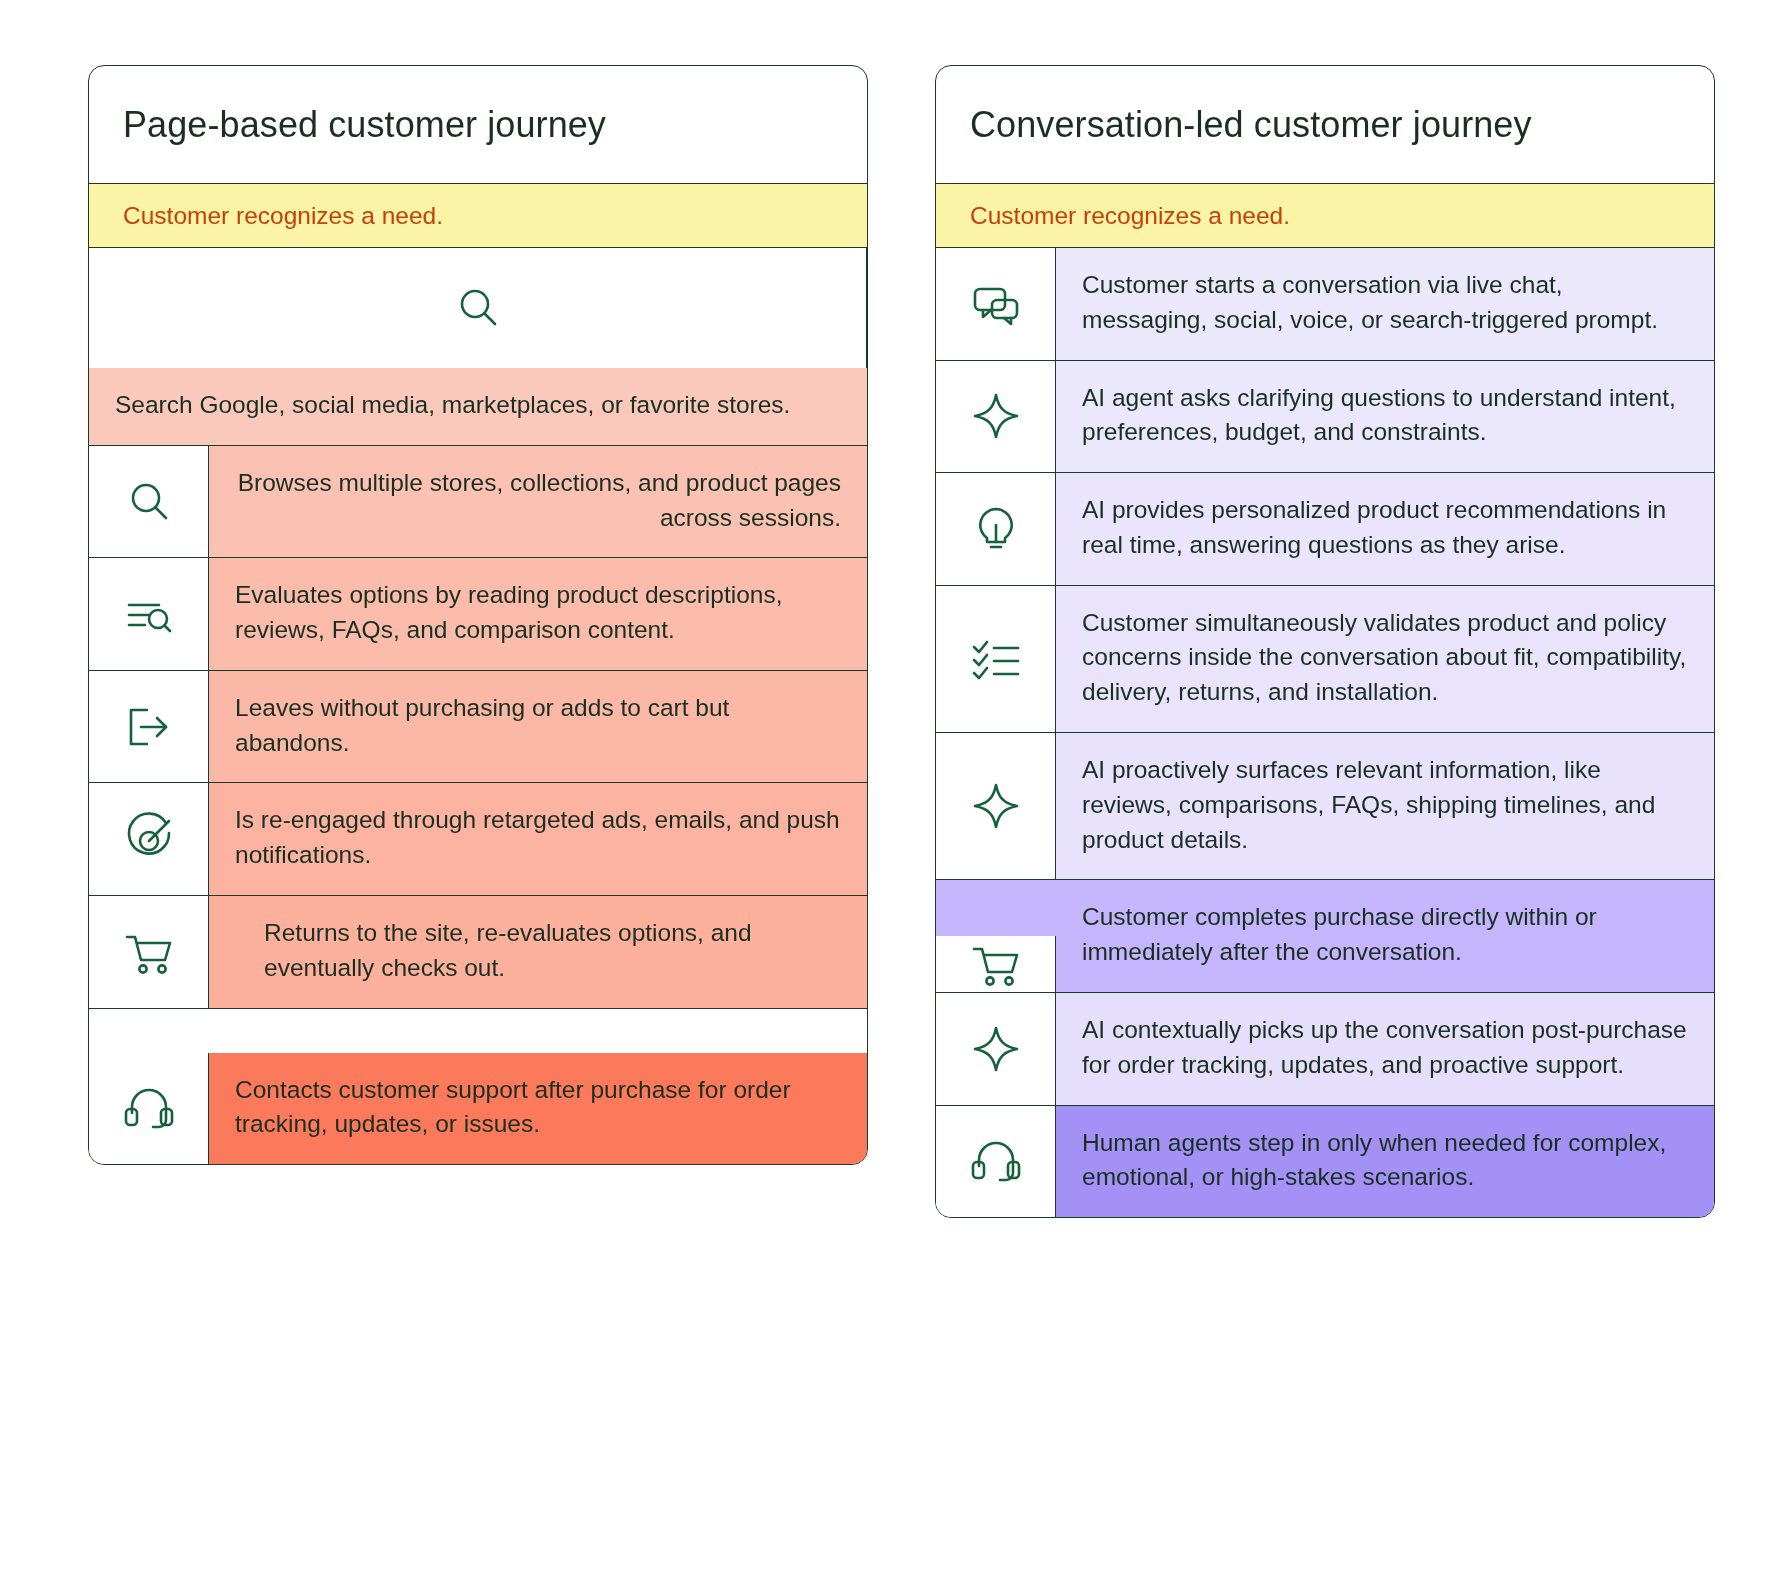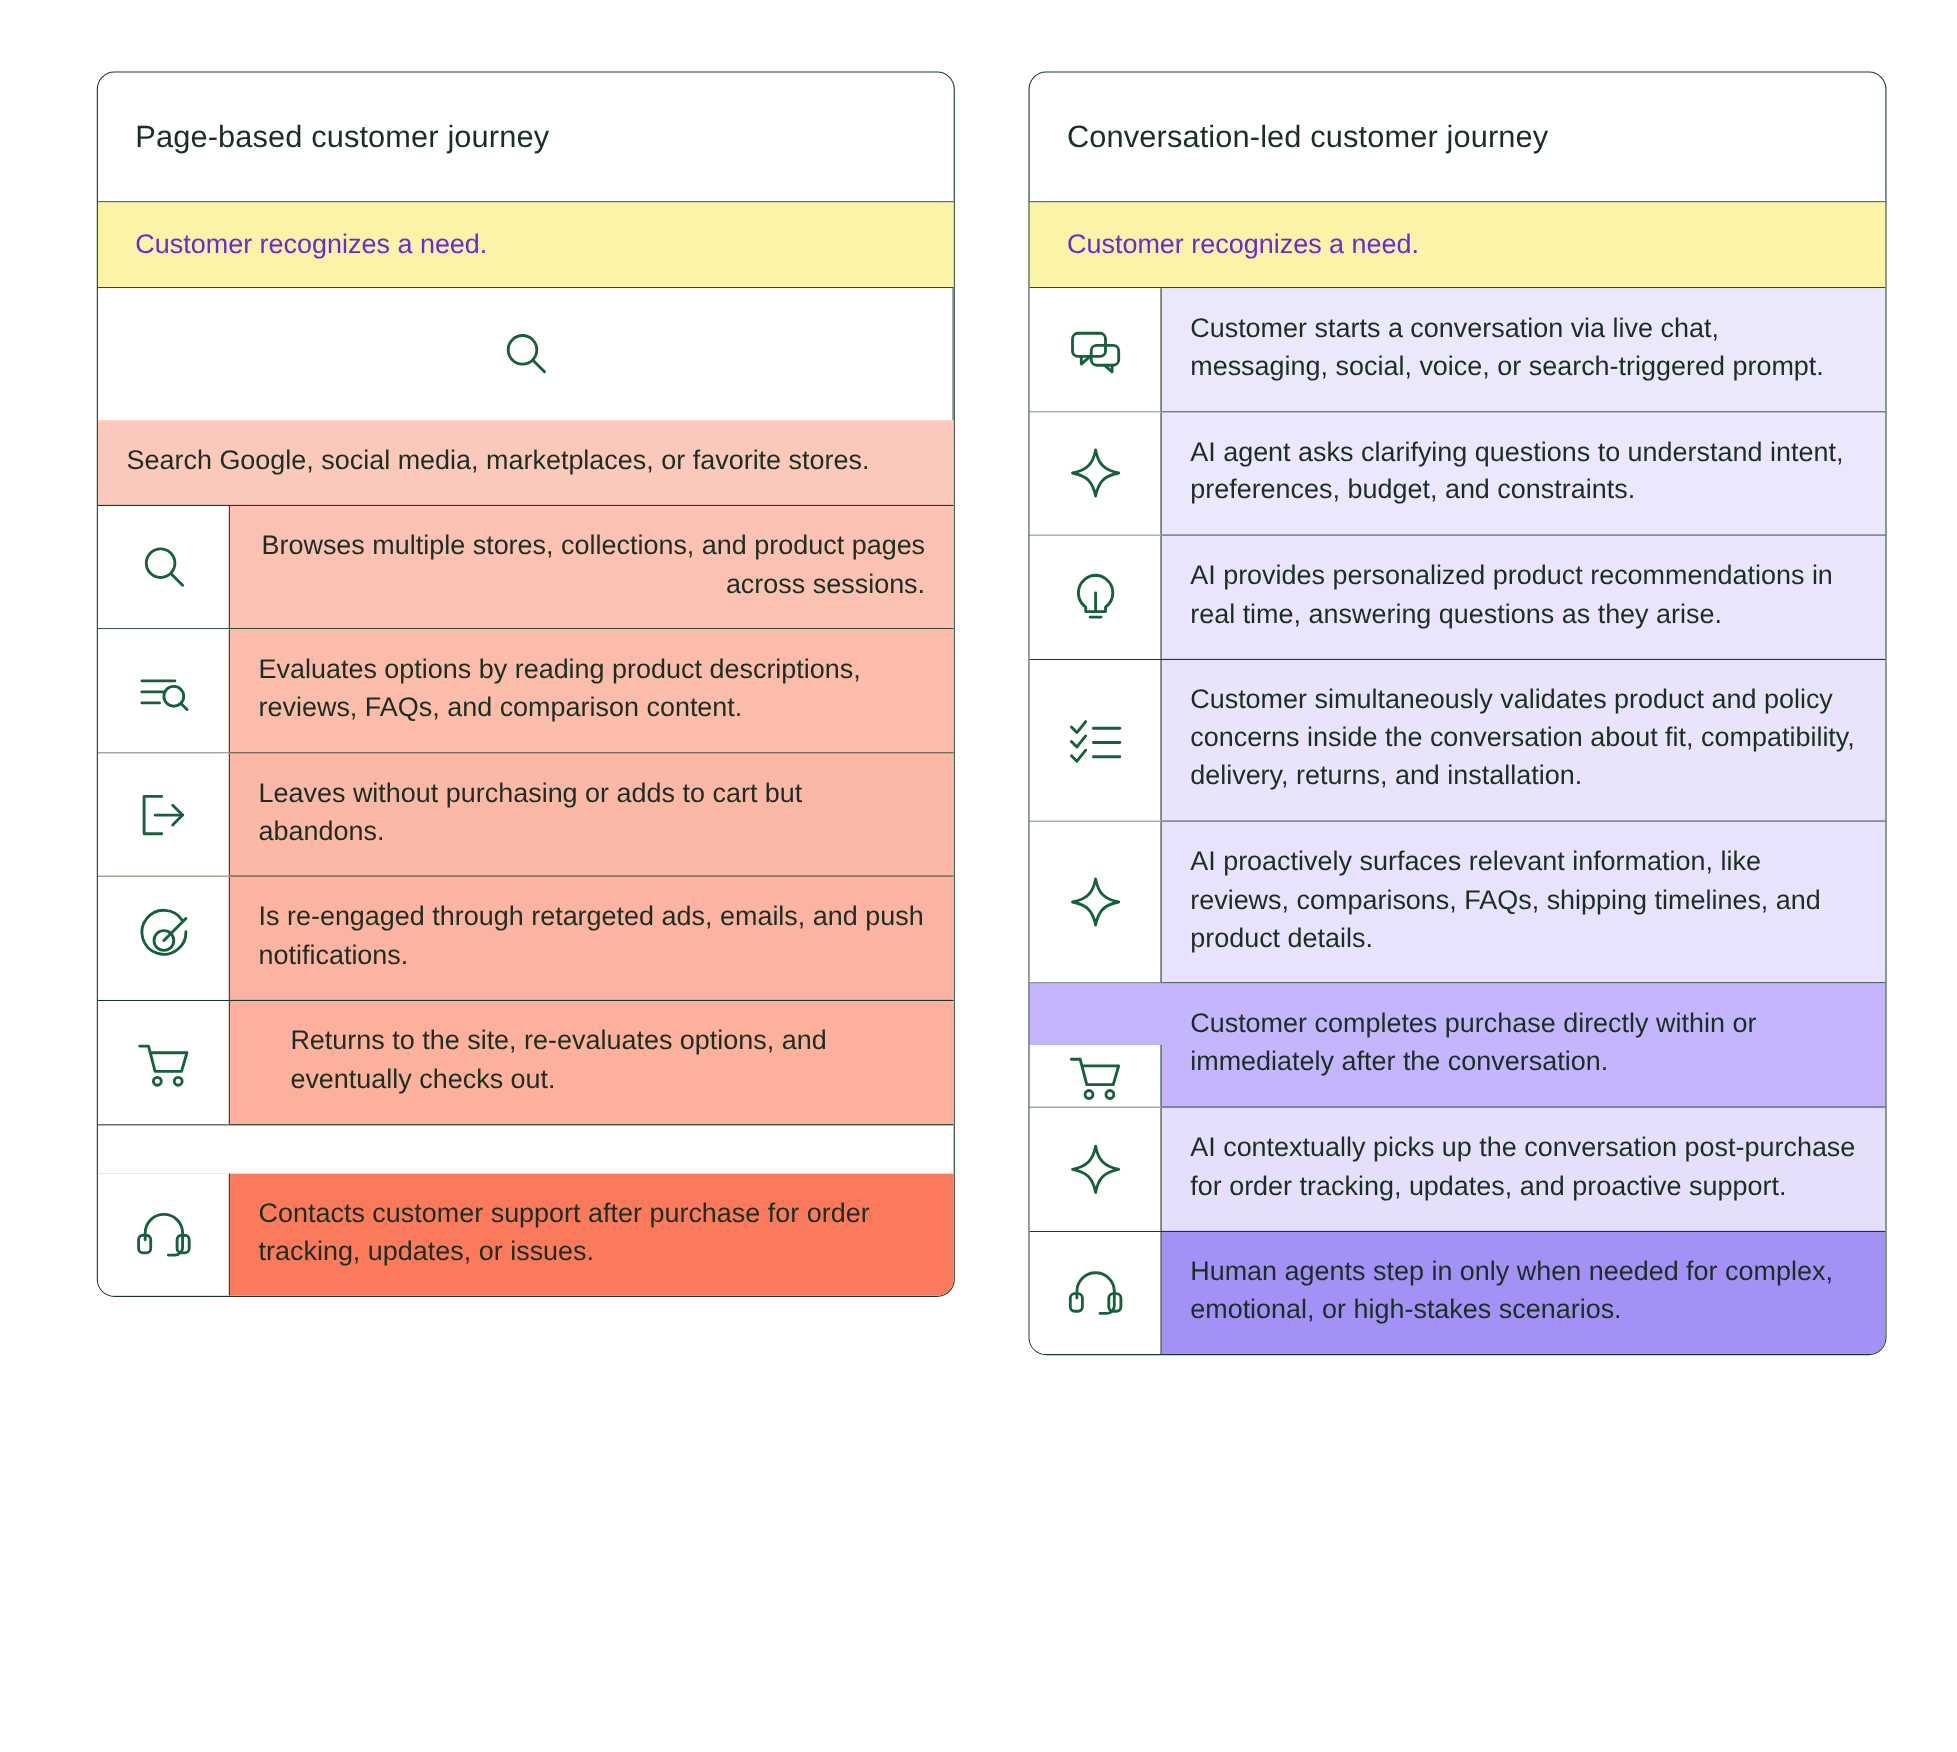--- a/index.html
+++ b/index.html
@@ -35,33 +35,33 @@
   #panel-right {
     left: 935px;
     top: 65px;
     width: 780px;
   }
   .panel-title {
     height: 118px;
     display: flex;
     align-items: center;
     padding: 0 0 0 34px;
-    font-size: 28px;
+    font-size: 36px;
     color: #1a2e22;
     letter-spacing: 0.1px;
     border-bottom: 1.5px solid #173b26;
     box-sizing: border-box;
   }
   .need-row {
-    height: 78px;
+    height: 64px;
     display: flex;
     align-items: center;
     padding: 0 0 0 34px;
     font-size: 24.5px;
-    color: #6d28d9;
+    color: #c2410c;
     background: #fbf3a5;
     border-bottom: 1.5px solid #173b26;
     box-sizing: border-box;
   }
   .row {
     display: flex;
     align-items: stretch;
     border-bottom: 1.5px solid #173b26;
     box-sizing: border-box;
     min-height: 88px;

